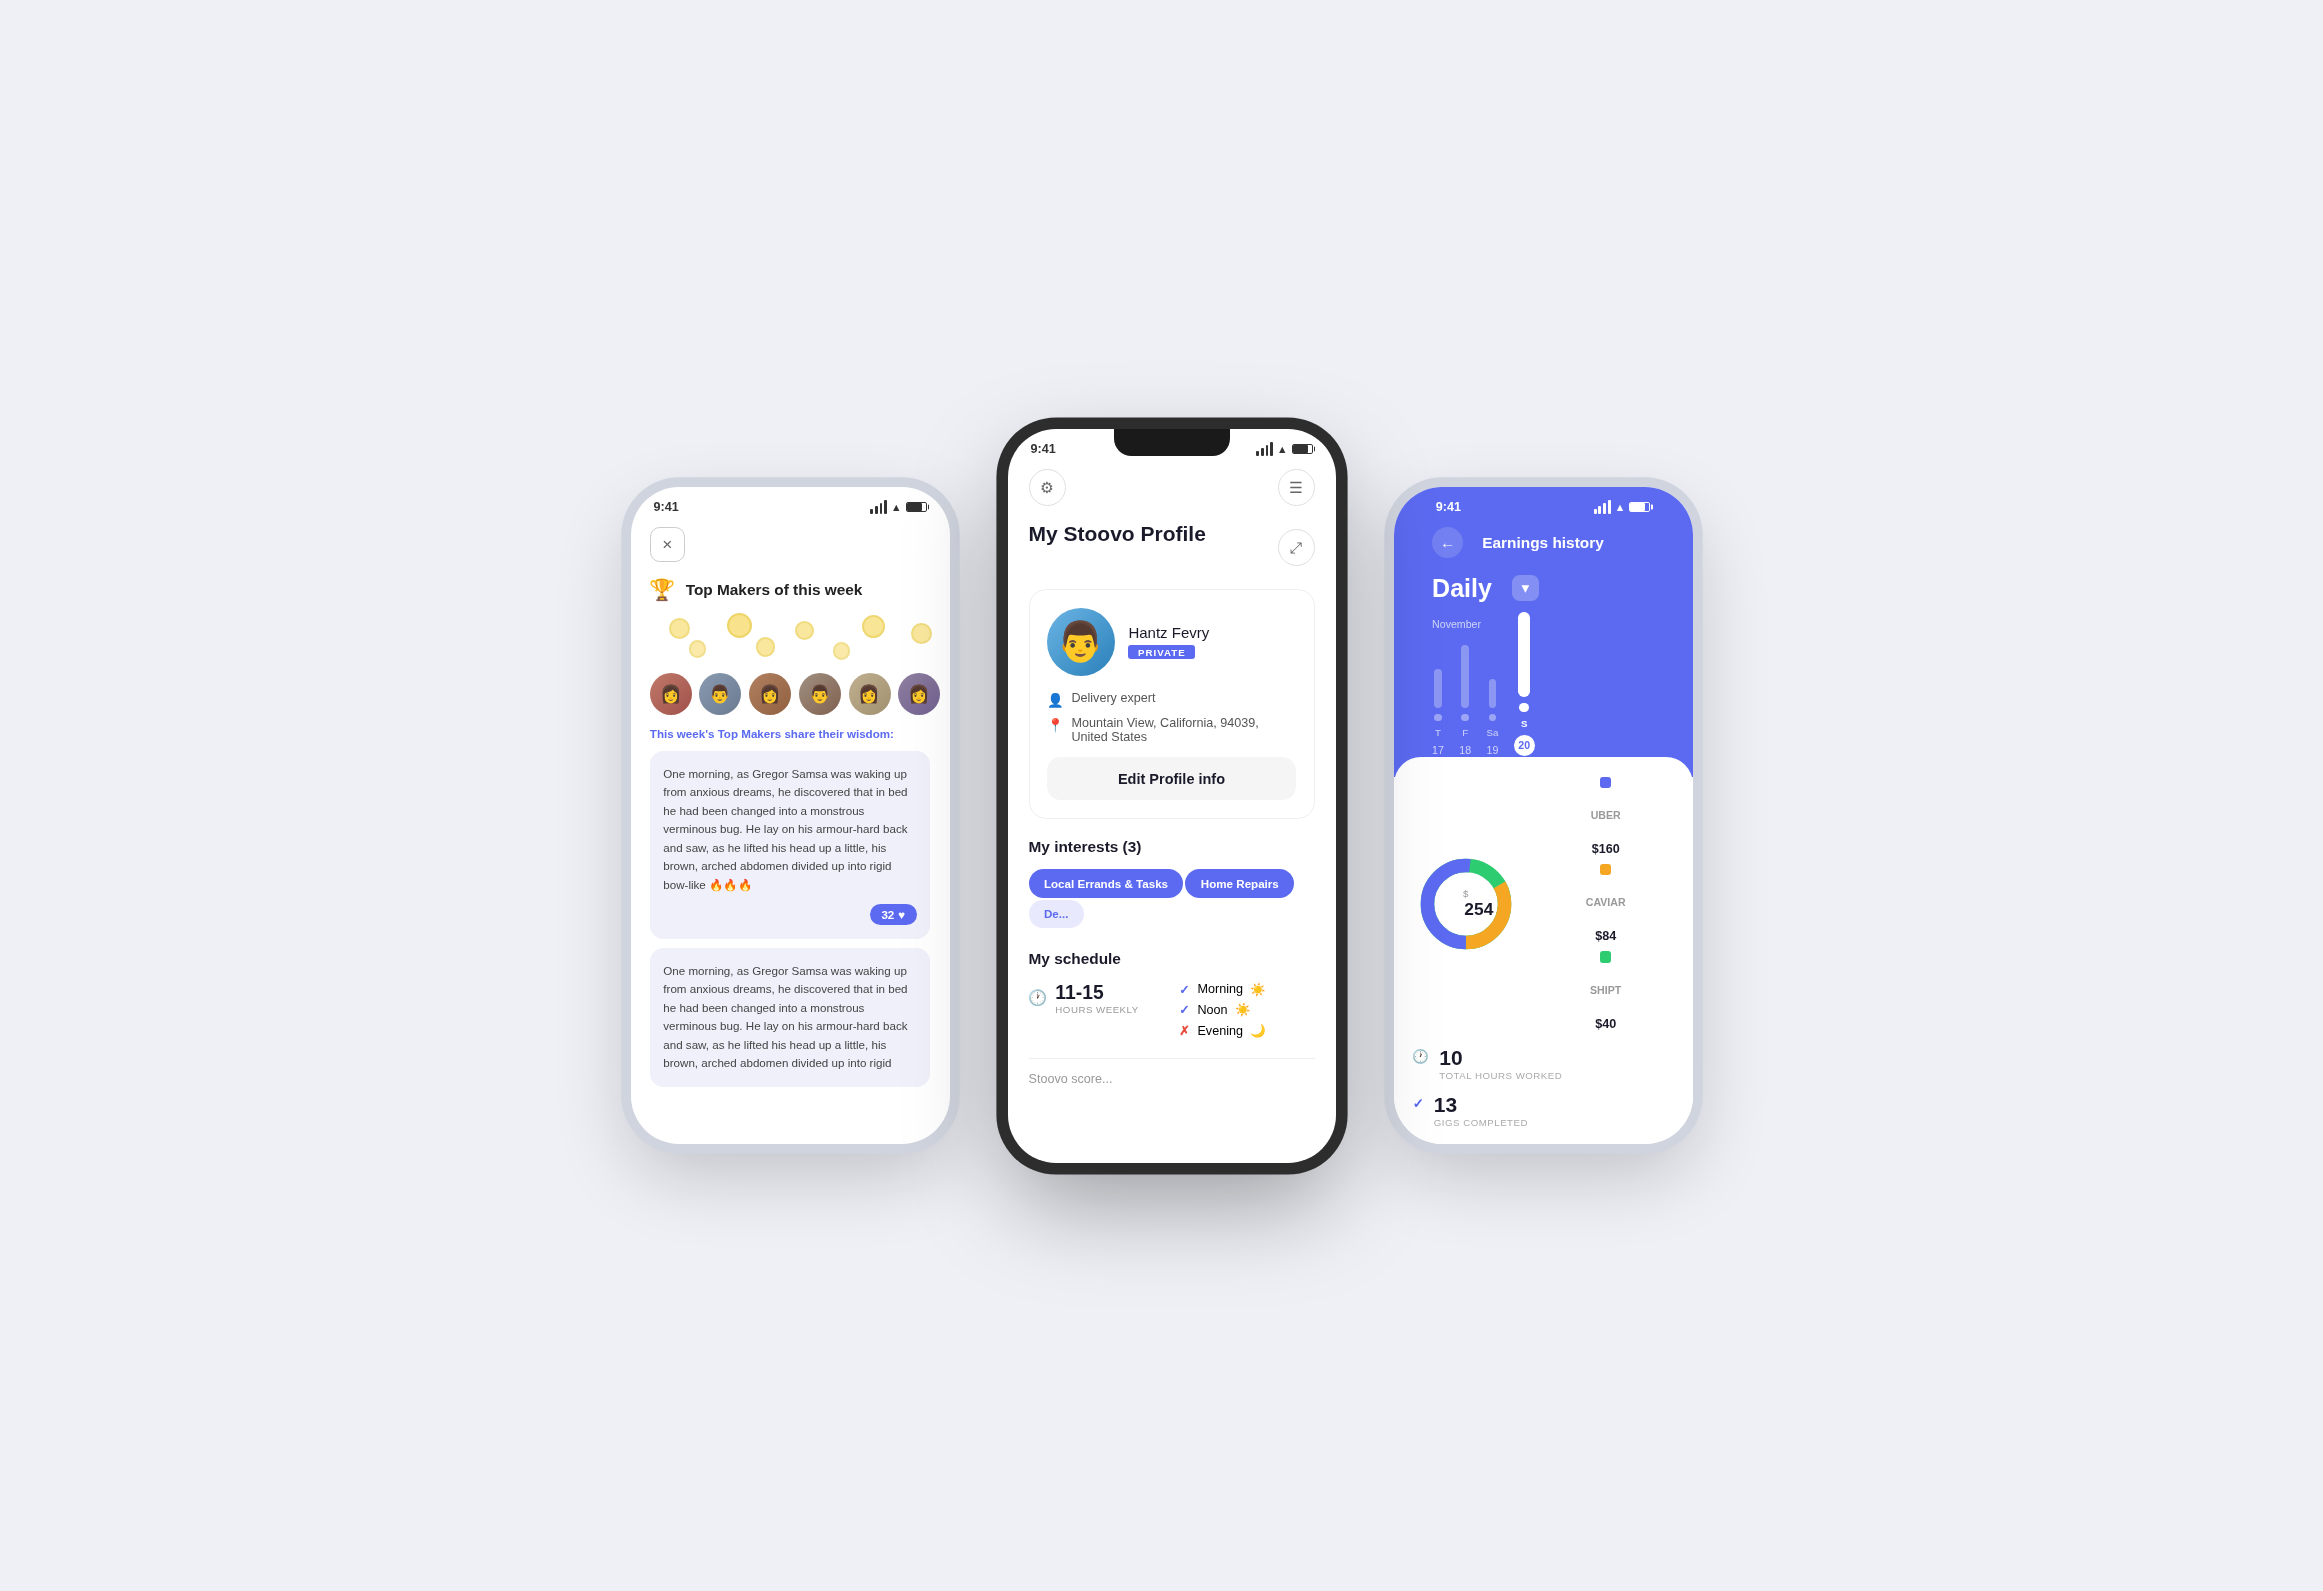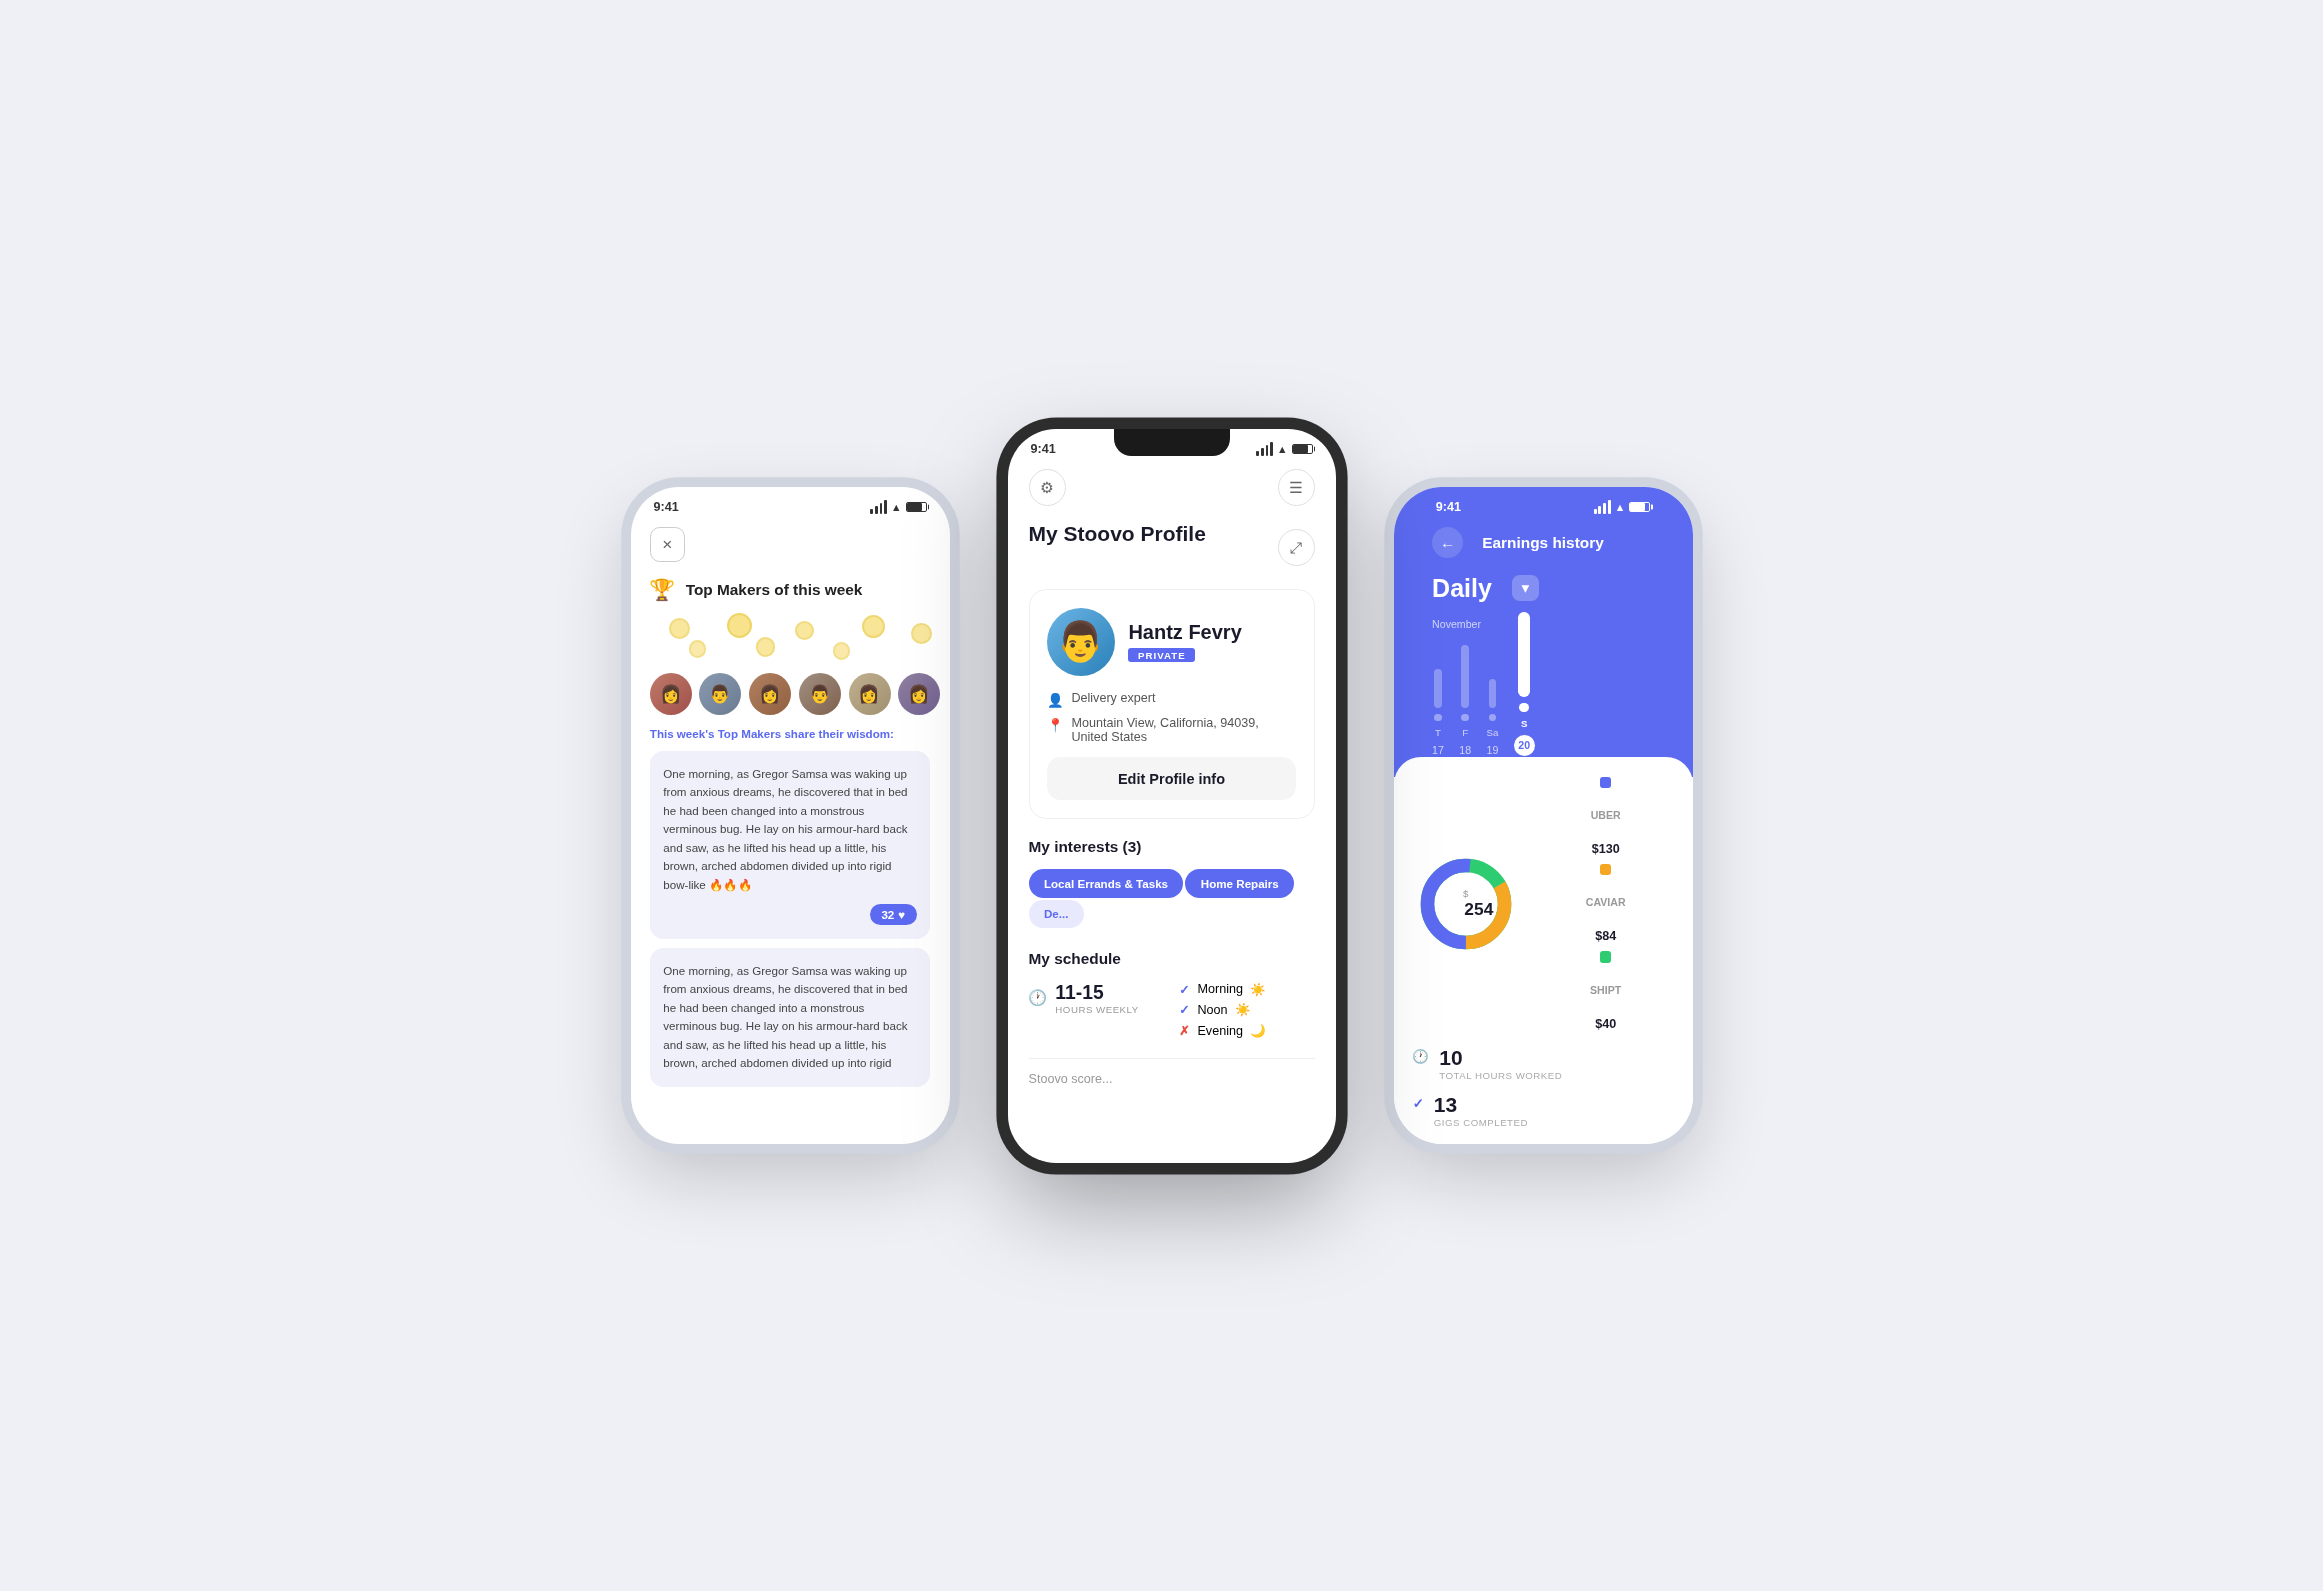--- a/index.html
+++ b/index.html
@@ -162,21 +162,21 @@
     }
     .profile-user {
       display: flex; align-items: center; gap: 13.5px; margin-bottom: 15.4px;
     }
     .profile-avatar {
       width: 68px; height: 68px; border-radius: 50%;
       background: linear-gradient(135deg, #6cb4e4, #2980b9);
       overflow: hidden; display: flex; align-items: center; justify-content: center;
       font-size: 29px;
     }
-    .profile-name { font-size: 20px; font-weight: 700; color: #1a1a2a; }
+    .profile-name { font-size: 15px; font-weight: 400; color: #1a1a2a; }
     .private-badge {
       background: #5b6af0; color: #fff;
       border-radius: 3px; padding: 1.9px 9.7px;
       font-size: 9.7px; font-weight: 700;
       display: inline-block; margin-top: 3.9px; letter-spacing: 1px;
     }
     .profile-info { display: flex; flex-direction: column; gap: 7.7px; }
     .info-row { display: flex; align-items: flex-start; gap: 7.7px; font-size: 12.6px; color: #555; }
     .info-icon { font-size: 13.5px; margin-top: 1px; }
     .edit-btn {
@@ -569,21 +569,21 @@
           <div class="donut-center">
             <div style="font-size:9.7px;color:#999;">$</div>
             <div class="donut-amount">254</div>
           </div>
         </div>
 
         <div class="legend">
           <div class="legend-item">
             <div class="legend-dot" style="background:#5b6af0;"></div>
             <span class="legend-name">UBER</span>
-            <span class="legend-amount">$130</span>
+            <span class="legend-amount">$160</span>
           </div>
           <div class="legend-item">
             <div class="legend-dot" style="background:#f5a623;"></div>
             <span class="legend-name">CAVIAR</span>
             <span class="legend-amount">$84</span>
           </div>
           <div class="legend-item">
             <div class="legend-dot" style="background:#2ecc71;"></div>
             <span class="legend-name">SHIPT</span>
             <span class="legend-amount">$40</span>

